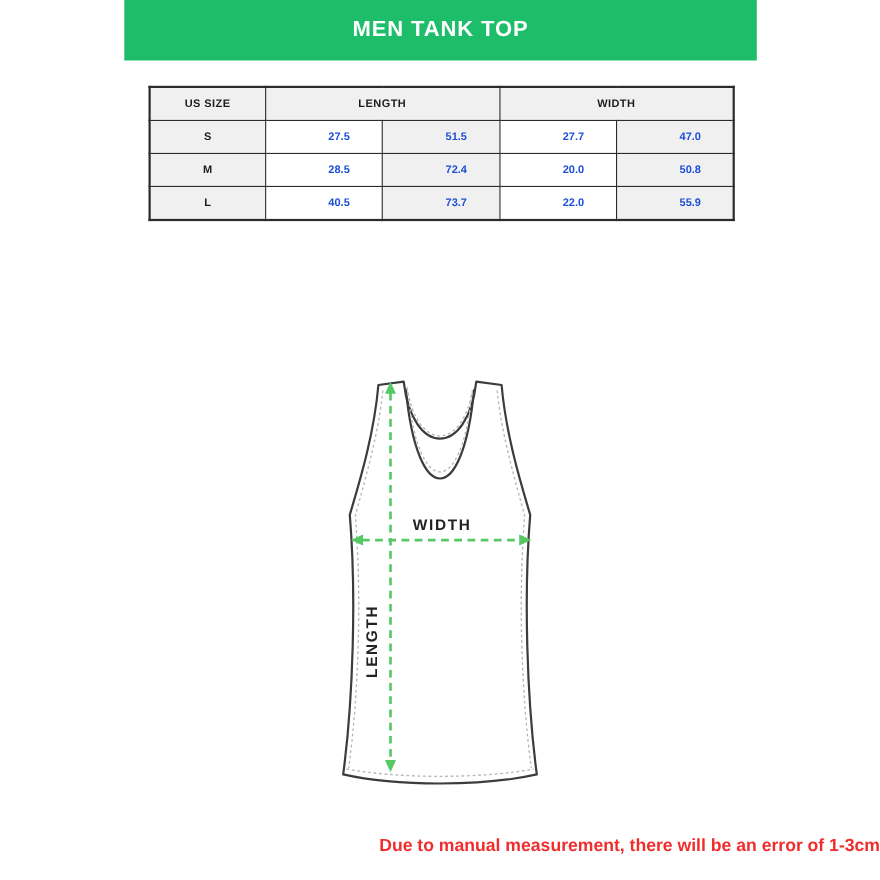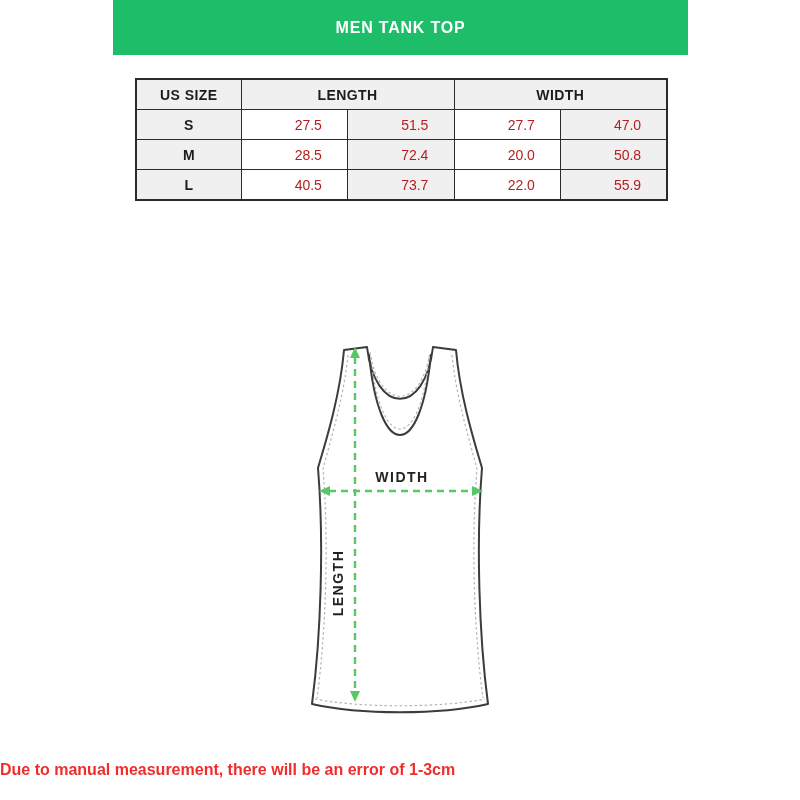--- a/index.html
+++ b/index.html
@@ -6,45 +6,45 @@
   .page {
     position:relative; width:800px; height:800px; background:#ffffff;
     font-family:"Liberation Sans", sans-serif; overflow:hidden;
   }
   
   .title-bar {
     position:absolute; left:113px; top:0; width:575px; height:55px;
     background:#1dbd69; display:flex; align-items:center; justify-content:center;
   }
   .title-bar .title {
-    color:#ffffff; font-size:16px; font-weight:bold; letter-spacing:0.8px; margin:0;
+    color:#ffffff; font-size:20px; font-weight:bold; letter-spacing:0.8px; margin:0;
   }
   
   table.size-table {
     position:absolute; left:135px; top:78px; width:531px;
     border-collapse:collapse; table-layout:fixed;
     border:2px solid #2b2b2b;
   }
   .size-table td, .size-table th {
     border:1.5px solid #2b2b2b; height:29px; padding:0;
     text-align:center; vertical-align:middle;
-    font-size:14px; color:#1c1c1c; background:#ffffff;margin-top:40px;
+    font-size:10px; color:#1c1c1c; background:#ffffff;margin-top:40px;
   }
   .size-table th { font-weight:bold; letter-spacing:0.4px; }
   .size-table .bold { font-weight:bold; }
   .size-table .gray { background:#f0f0f0; }
-  .size-table td.num { font-weight:normal; color:#b91c1c;padding-left:28px; }
+  .size-table td.num { font-weight:bold; color:#1d4ed8;padding-left:28px; }
   col.c-size { width:105px; }
   col.c-val  { width:106.5px; }
   
   .tank-wrap { position:absolute; left:290px; top:341px; width:220px; height:374px; }
   
   .note {
     position:absolute; left:0; top:761px; width:800px;
-    text-align:left; color:#f02d2d; font-size:16px; font-weight:bold;
+    text-align:right; color:#f02d2d; font-size:16px; font-weight:bold;
   }
 </style>
 </head>
 <body>
 
 <div class="page">
 
   <div class="title-bar">
     <h1 class="title">MEN TANK TOP</h1>
   </div>

